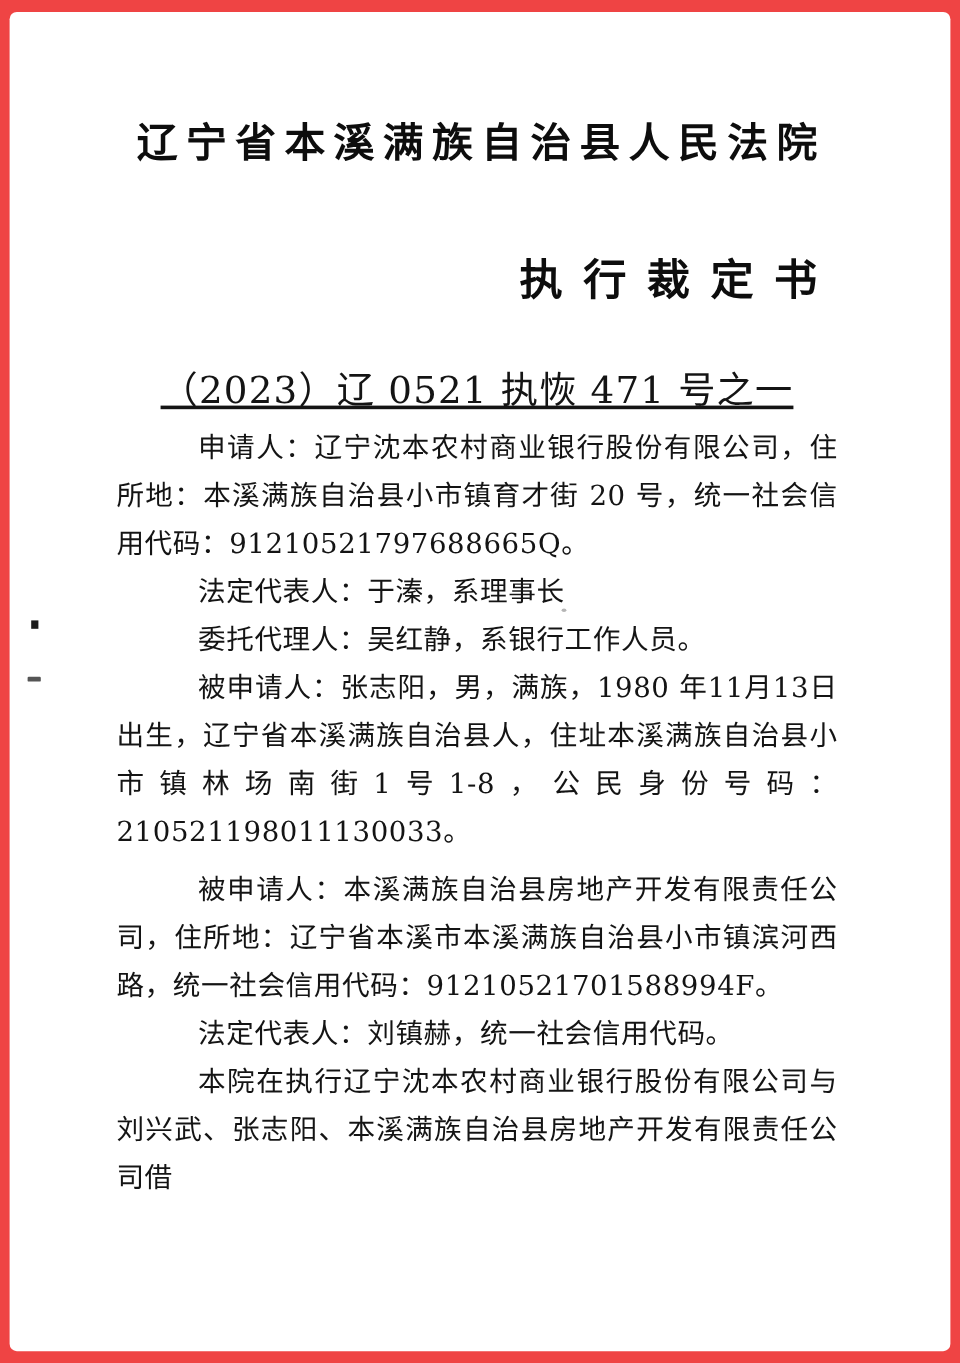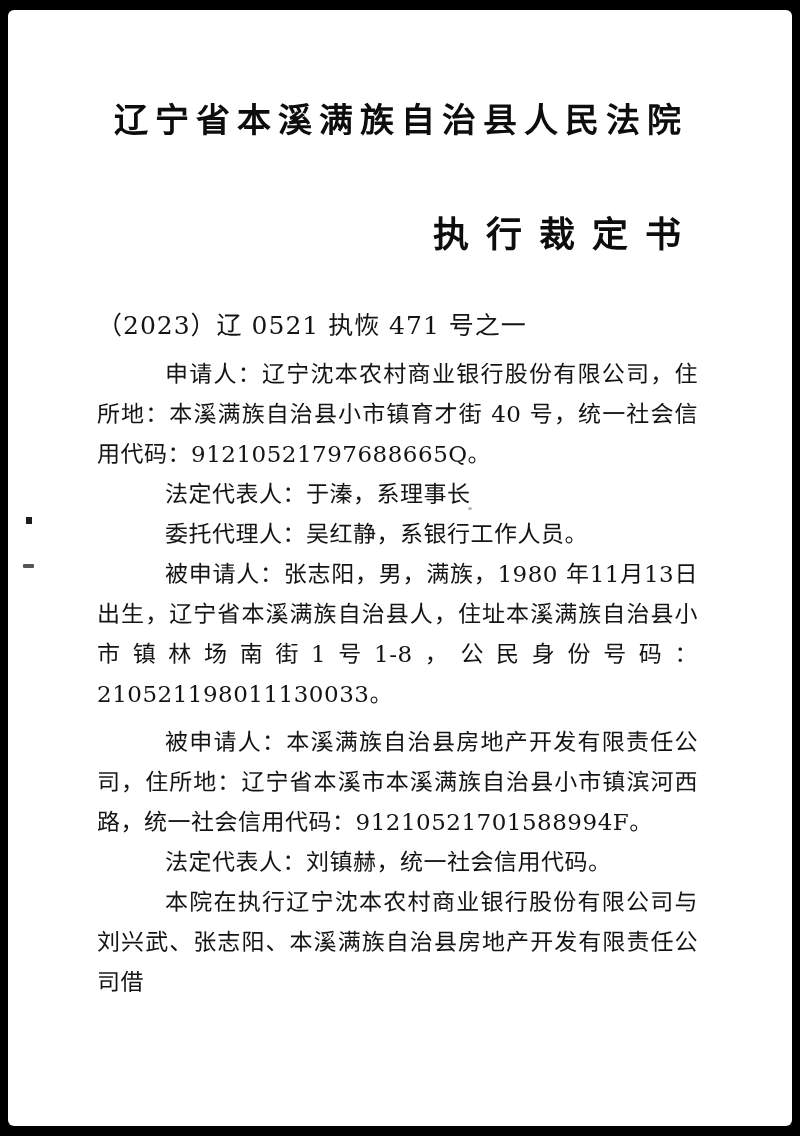--- a/index.html
+++ b/index.html
@@ -7,21 +7,21 @@
     padding: 0;
     width: 800px;
     height: 1136px;
     background: #f0f0ef;
     font-family: "DejaVu Serif", "Liberation Serif", serif;
   }
   .canvas {
     position: relative;
     width: 800px;
     height: 1136px;
-    background: #000000;
+    background: #ef4444;
     overflow: hidden;
   }
   .page {
     position: absolute;
     left: 8px;
     top: 10px;
     width: 784px;
     height: 1116px;
     background: #ffffff;
     border-radius: 6px;
@@ -49,25 +49,26 @@
     font-weight: bold;
     line-height: 40px;
     text-align: right;
     letter-spacing: 17px;
     padding-left: 17px;
     color: #0d0d0d;
     white-space: nowrap;
   }
   .caseno {
     margin-top: 56px;
-    font-size: 25px;
+    font-size: 31px;
     line-height: 32px;
-    text-align: left;
+    text-align: center;
     letter-spacing: 1px;
     white-space: nowrap;
+    text-decoration: underline;
   }
   .docbody {
     margin-top: 12px;
   }
   .para {
     margin: 0;
     font-size: 23px;
     line-height: 40px;
     text-align: justify;
     text-justify: inter-character;
@@ -108,21 +109,21 @@
 
     <div class="content">
 
       <h1 class="court">辽宁省本溪满族自治县人民法院</h1>
 
       <h2 class="doctitle">执行裁定书</h2>
 
       <div class="caseno">（2023）辽 0521 执恢 471 号之一</div>
 
       <div class="docbody">
-        <p class="para">申请人：辽宁沈本农村商业银行股份有限公司，住所地：本溪满族自治县小市镇育才街 40 号，统一社会信用代码：91210521797688665Q。</p>
+        <p class="para">申请人：辽宁沈本农村商业银行股份有限公司，住所地：本溪满族自治县小市镇育才街 20 号，统一社会信用代码：91210521797688665Q。</p>
         <p class="para">法定代表人：于溱，系理事长</p>
         <p class="para">委托代理人：吴红静，系银行工作人员。</p>
         <p class="para">被申请人：张志阳，男，满族，1980 年11月13日出生，辽宁省本溪满族自治县人，住址本溪满族自治县小市镇林场南街1号1-8，公民身份号码：210521198011130033。</p>
         <p class="para gap-before">被申请人：本溪满族自治县房地产开发有限责任公司，住所地：辽宁省本溪市本溪满族自治县小市镇滨河西路，统一社会信用代码：91210521701588994F。</p>
         <p class="para">法定代表人：刘镇赫，统一社会信用代码。</p>
         <p class="para">本院在执行辽宁沈本农村商业银行股份有限公司与刘兴武、张志阳、本溪满族自治县房地产开发有限责任公司借</p>
       </div>
 
     </div>
   </div>

